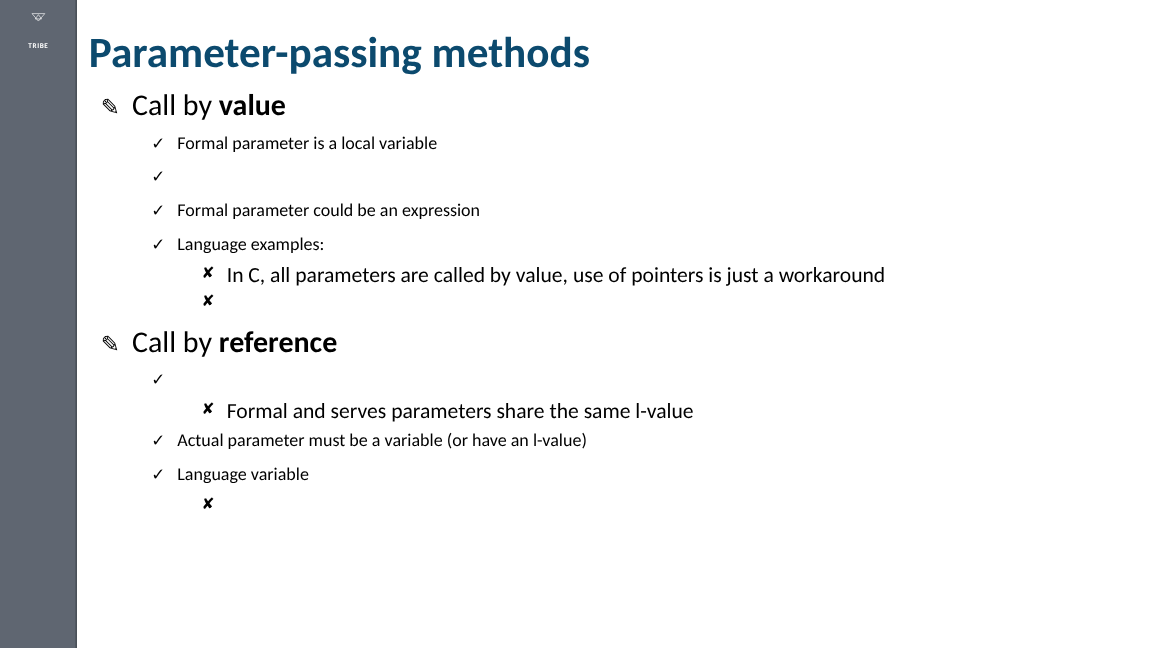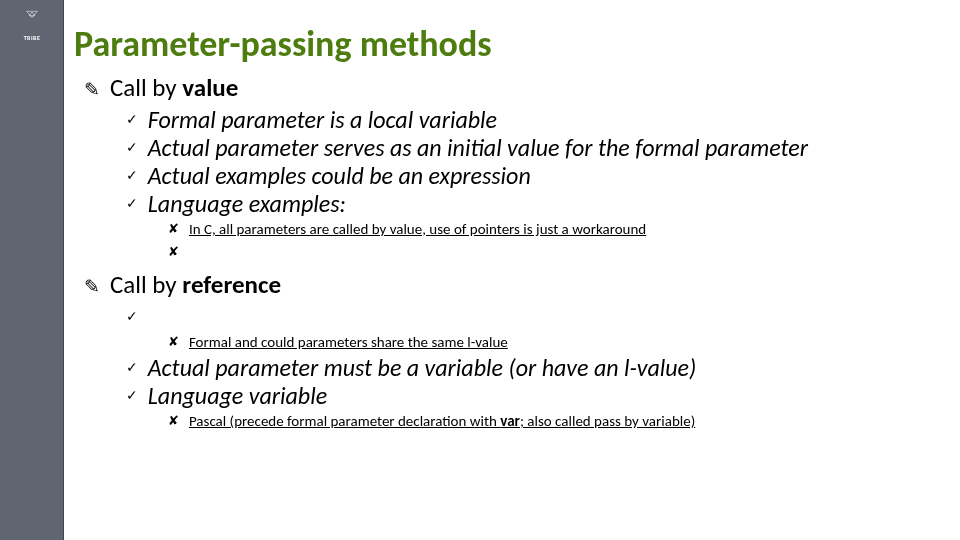--- a/index.html
+++ b/index.html
@@ -33,21 +33,21 @@
   .content {
     position: absolute;
     top: 0; left: 74px;
     width: 880px;
     padding-top: 22px;
   }
 
   h1 {
     font-size: 36px;
     font-weight: 700;
-    color: #4d7c0f;
+    color: #0c4a6e;
     margin-bottom: 4px;
   }
 
   
   .l1 {
     display: flex;
     align-items: baseline;
     gap: 10px;
     margin-top: 6px;
     margin-bottom: 4px;
@@ -58,32 +58,32 @@
 
   
   .l2 {
     display: flex;
     align-items: flex-start;
     gap: 10px;
     padding-left: 52px;
     margin-top: 2px;
   }
   .l2 .chk { font-size: 14px; line-height: 26px; }
-  .l2 .txt { font-size: 24px; line-height: 26px; font-style: italic; }
+  .l2 .txt { font-size: 15px; line-height: 26px; }
 
   
   .l3 {
     display: flex;
     align-items: flex-start;
     gap: 10px;
     padding-left: 94px;
     margin-top: 1px;
   }
   .l3 .xb { font-size: 13px; line-height: 22px; }
-  .l3 .txt { font-size: 15px; line-height: 22px; text-decoration: underline; }
+  .l3 .txt { font-size: 18px; line-height: 22px; }
 
   b { font-weight: 700; }
 </style>
 </head>
 <body>
 
 <div class="slide">
   <div class="leftbar">
     <div class="logo-wrap">
       <div class="logo">
@@ -102,25 +102,24 @@
         <div class="l1">
           <span class="pen">✎</span>
           <span class="txt">Call by <b>value</b></span>
         </div>
         <div class="l2">
           <span class="chk">✓</span>
           <span class="txt">Formal parameter is a local variable</span>
         </div>
         <div class="l2">
           <span class="chk">✓</span>
-          <span class="txt">Actual parameter serves as an initial value for the formal parameter</span>
         </div>
         <div class="l2">
           <span class="chk">✓</span>
-          <span class="txt">Actual examples could be an expression</span>
+          <span class="txt">Formal parameter could be an expression</span>
         </div>
         <div class="l2">
           <span class="chk">✓</span>
           <span class="txt">Language examples:</span>
         </div>
         <div class="l3">
           <span class="xb">✘</span>
           <span class="txt">In C, all parameters are called by value, use of pointers is just a workaround</span>
         </div>
         <div class="l3">
@@ -128,29 +127,28 @@
         </div>
         <div class="l1">
           <span class="pen">✎</span>
           <span class="txt">Call by <b>reference</b></span>
         </div>
         <div class="l2">
           <span class="chk">✓</span>
         </div>
         <div class="l3">
           <span class="xb">✘</span>
-          <span class="txt">Formal and could parameters share the same l-value</span>
+          <span class="txt">Formal and serves parameters share the same l-value</span>
         </div>
         <div class="l2">
           <span class="chk">✓</span>
           <span class="txt">Actual parameter must be a variable (or have an l-value)</span>
         </div>
         <div class="l2">
           <span class="chk">✓</span>
           <span class="txt">Language variable</span>
         </div>
         <div class="l3">
           <span class="xb">✘</span>
-          <span class="txt">Pascal (precede formal parameter declaration with <b>var</b>; also called pass by variable)</span>
         </div>
       </div>
   </div>
 </div>
 
 </body></html>

